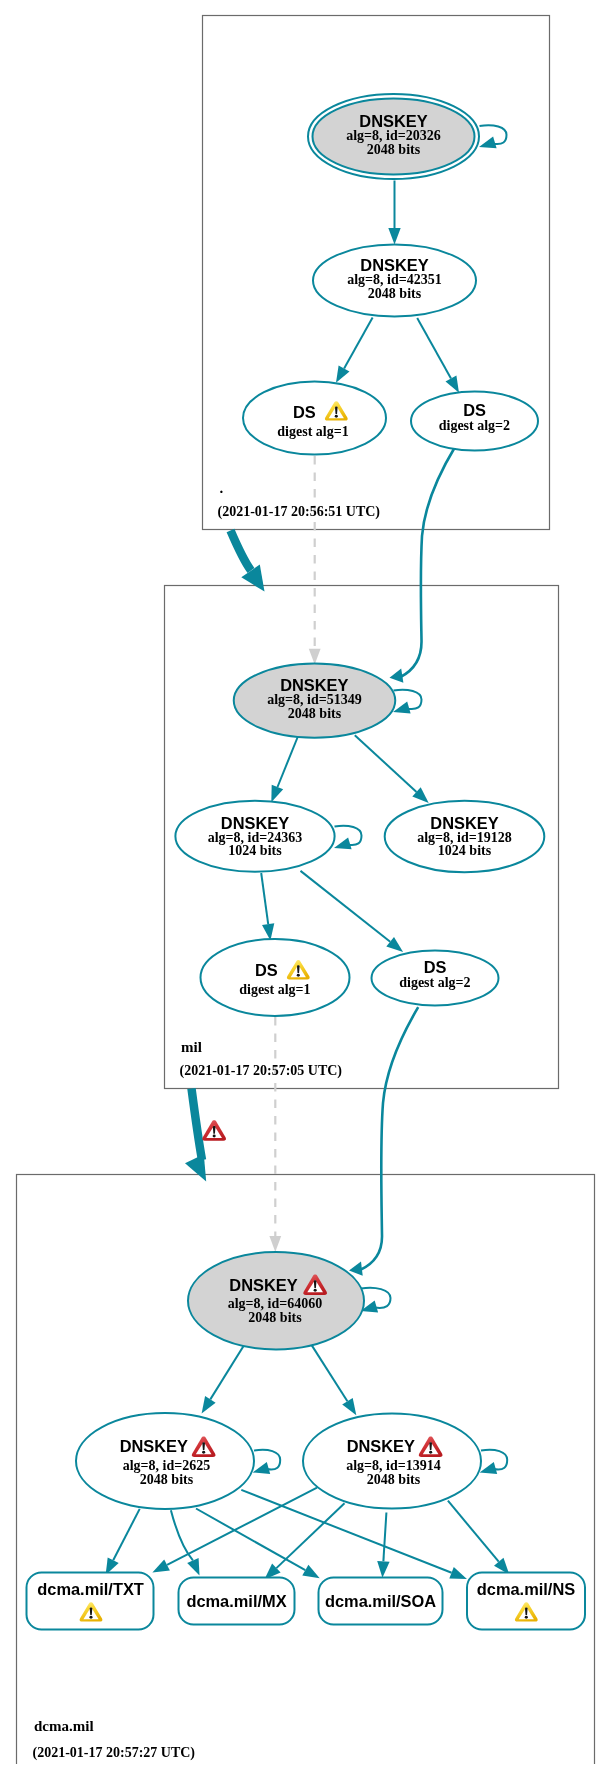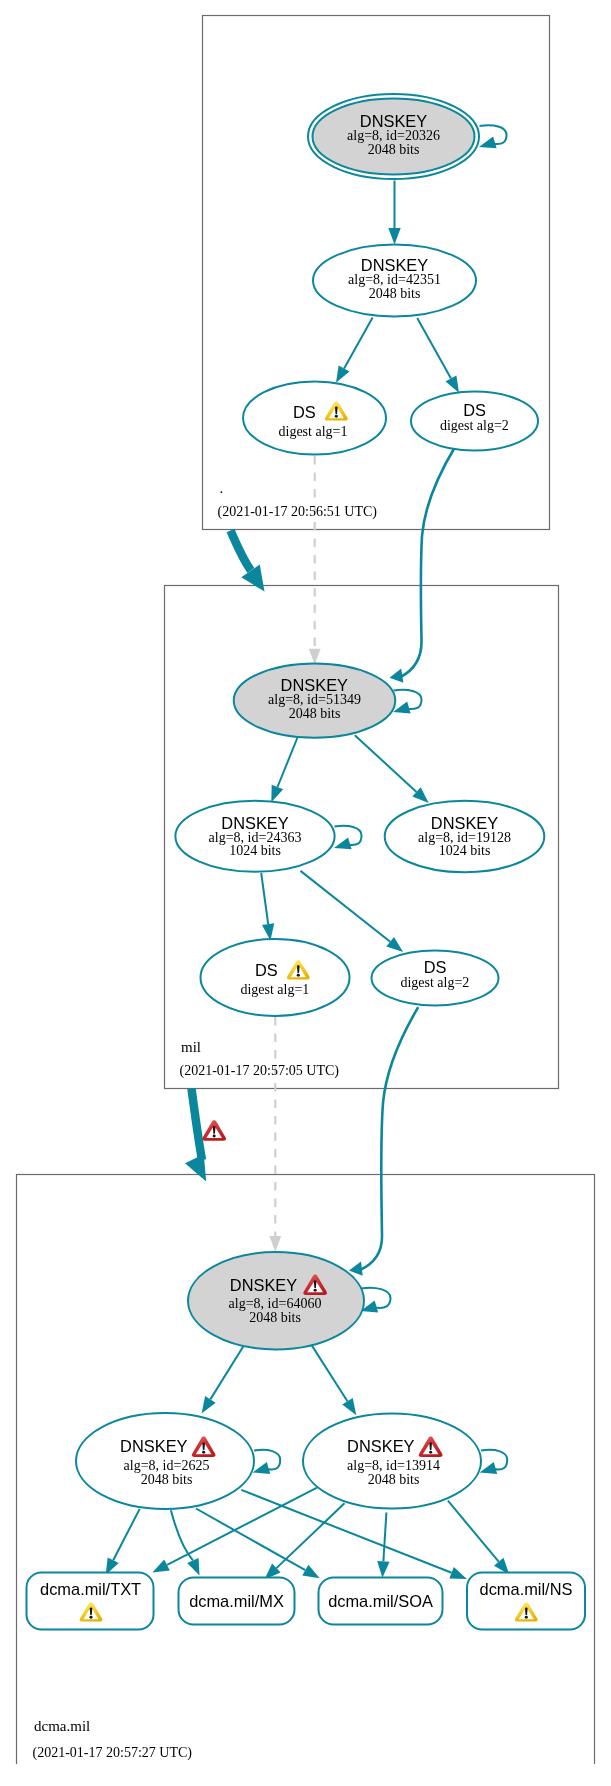--- a/index.html
+++ b/index.html
@@ -1,17 +1,17 @@
 <!DOCTYPE html>
 <html><head>
 <meta charset="utf-8">
 <title>DNSSEC authentication chain</title>
 <style>
   html,body{margin:0;padding:0;background:#ffffff;}
-  #page{position:relative;width:611px;height:1764px;background:#ffffff;overflow:hidden;}
+  #page{position:relative;width:611px;height:1764px;background:#ffffff;overflow:hidden;font-weight:bold;}
   svg#diagram{display:block;}
   .nt{font-family:"Liberation Sans",sans-serif;font-size:16.4px;fill:#000000;}
   .ns{font-family:"Liberation Serif",serif;font-size:14px;fill:#000000;}
   .cl{font-family:"Liberation Serif",serif;font-size:15px;fill:#000000;}
   .ct{font-family:"Liberation Serif",serif;font-size:14px;fill:#000000;}
   .ell{stroke:#0a879c;stroke-width:2;}
   .cbox{fill:none;stroke:#6b6b6b;stroke-width:1.2;}
   .edge{fill:none;stroke:#0a879c;stroke-width:2;}
   .dashed{fill:none;stroke:#cfcfcf;stroke-width:2.2;stroke-dasharray:8.5 8;}
 </style>

